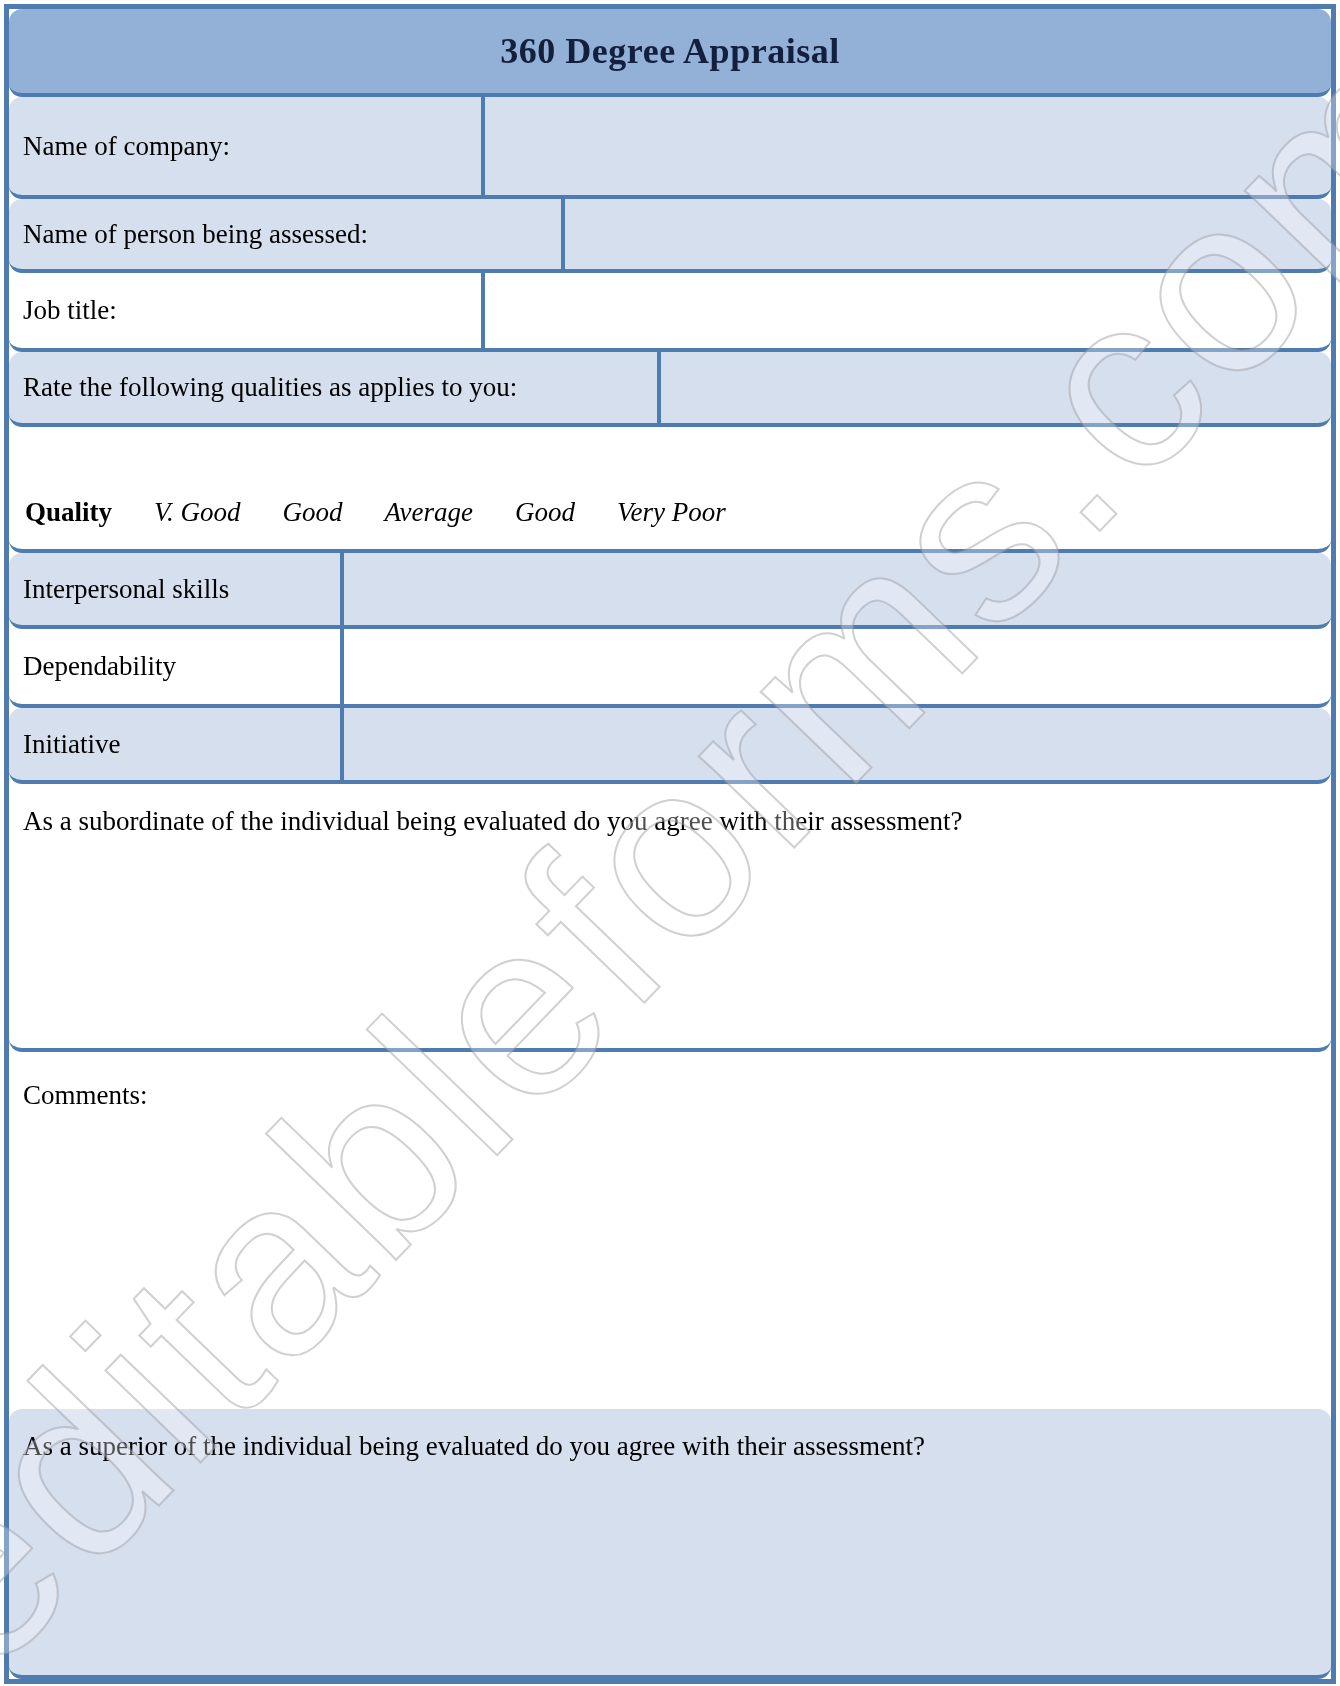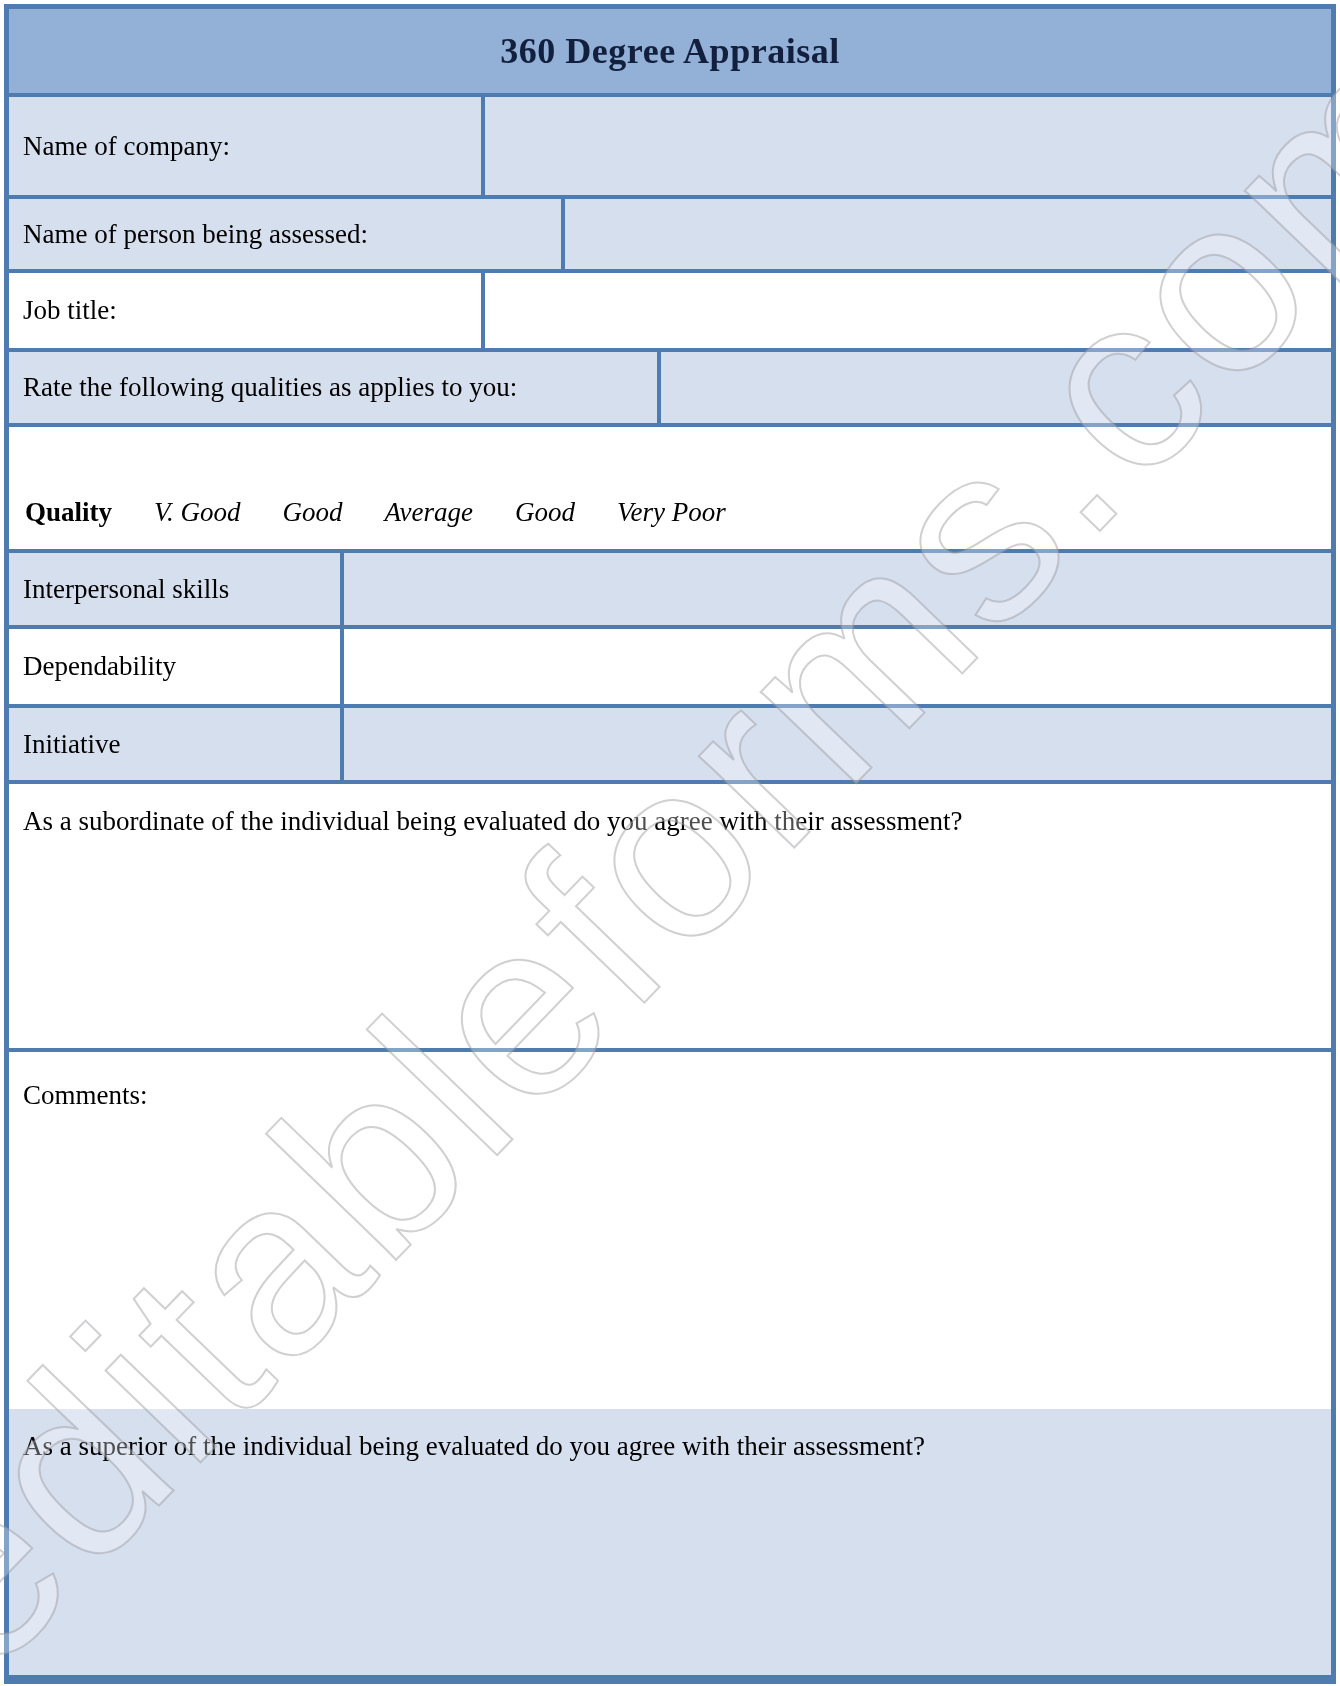--- a/index.html
+++ b/index.html
@@ -21,20 +21,21 @@
     border: 5px solid #4f7cb0;
     box-sizing: border-box;
     display: flex; flex-direction: column;
     background: #ffffff;
   }
   .row {
     box-sizing: border-box;
     border-bottom: 4px solid #4f7cb0;
     display: flex;
     flex-shrink: 0;
+    border-radius: 13px;
   }
   .row.last { border-bottom: none; flex: 1; }
   .blue { background: #d6dfee; }
   .white { background: #ffffff; }
 
   .header-row {
     height: 88px;
     background: #93b0d7;
     align-items: center; justify-content: center;
   }

